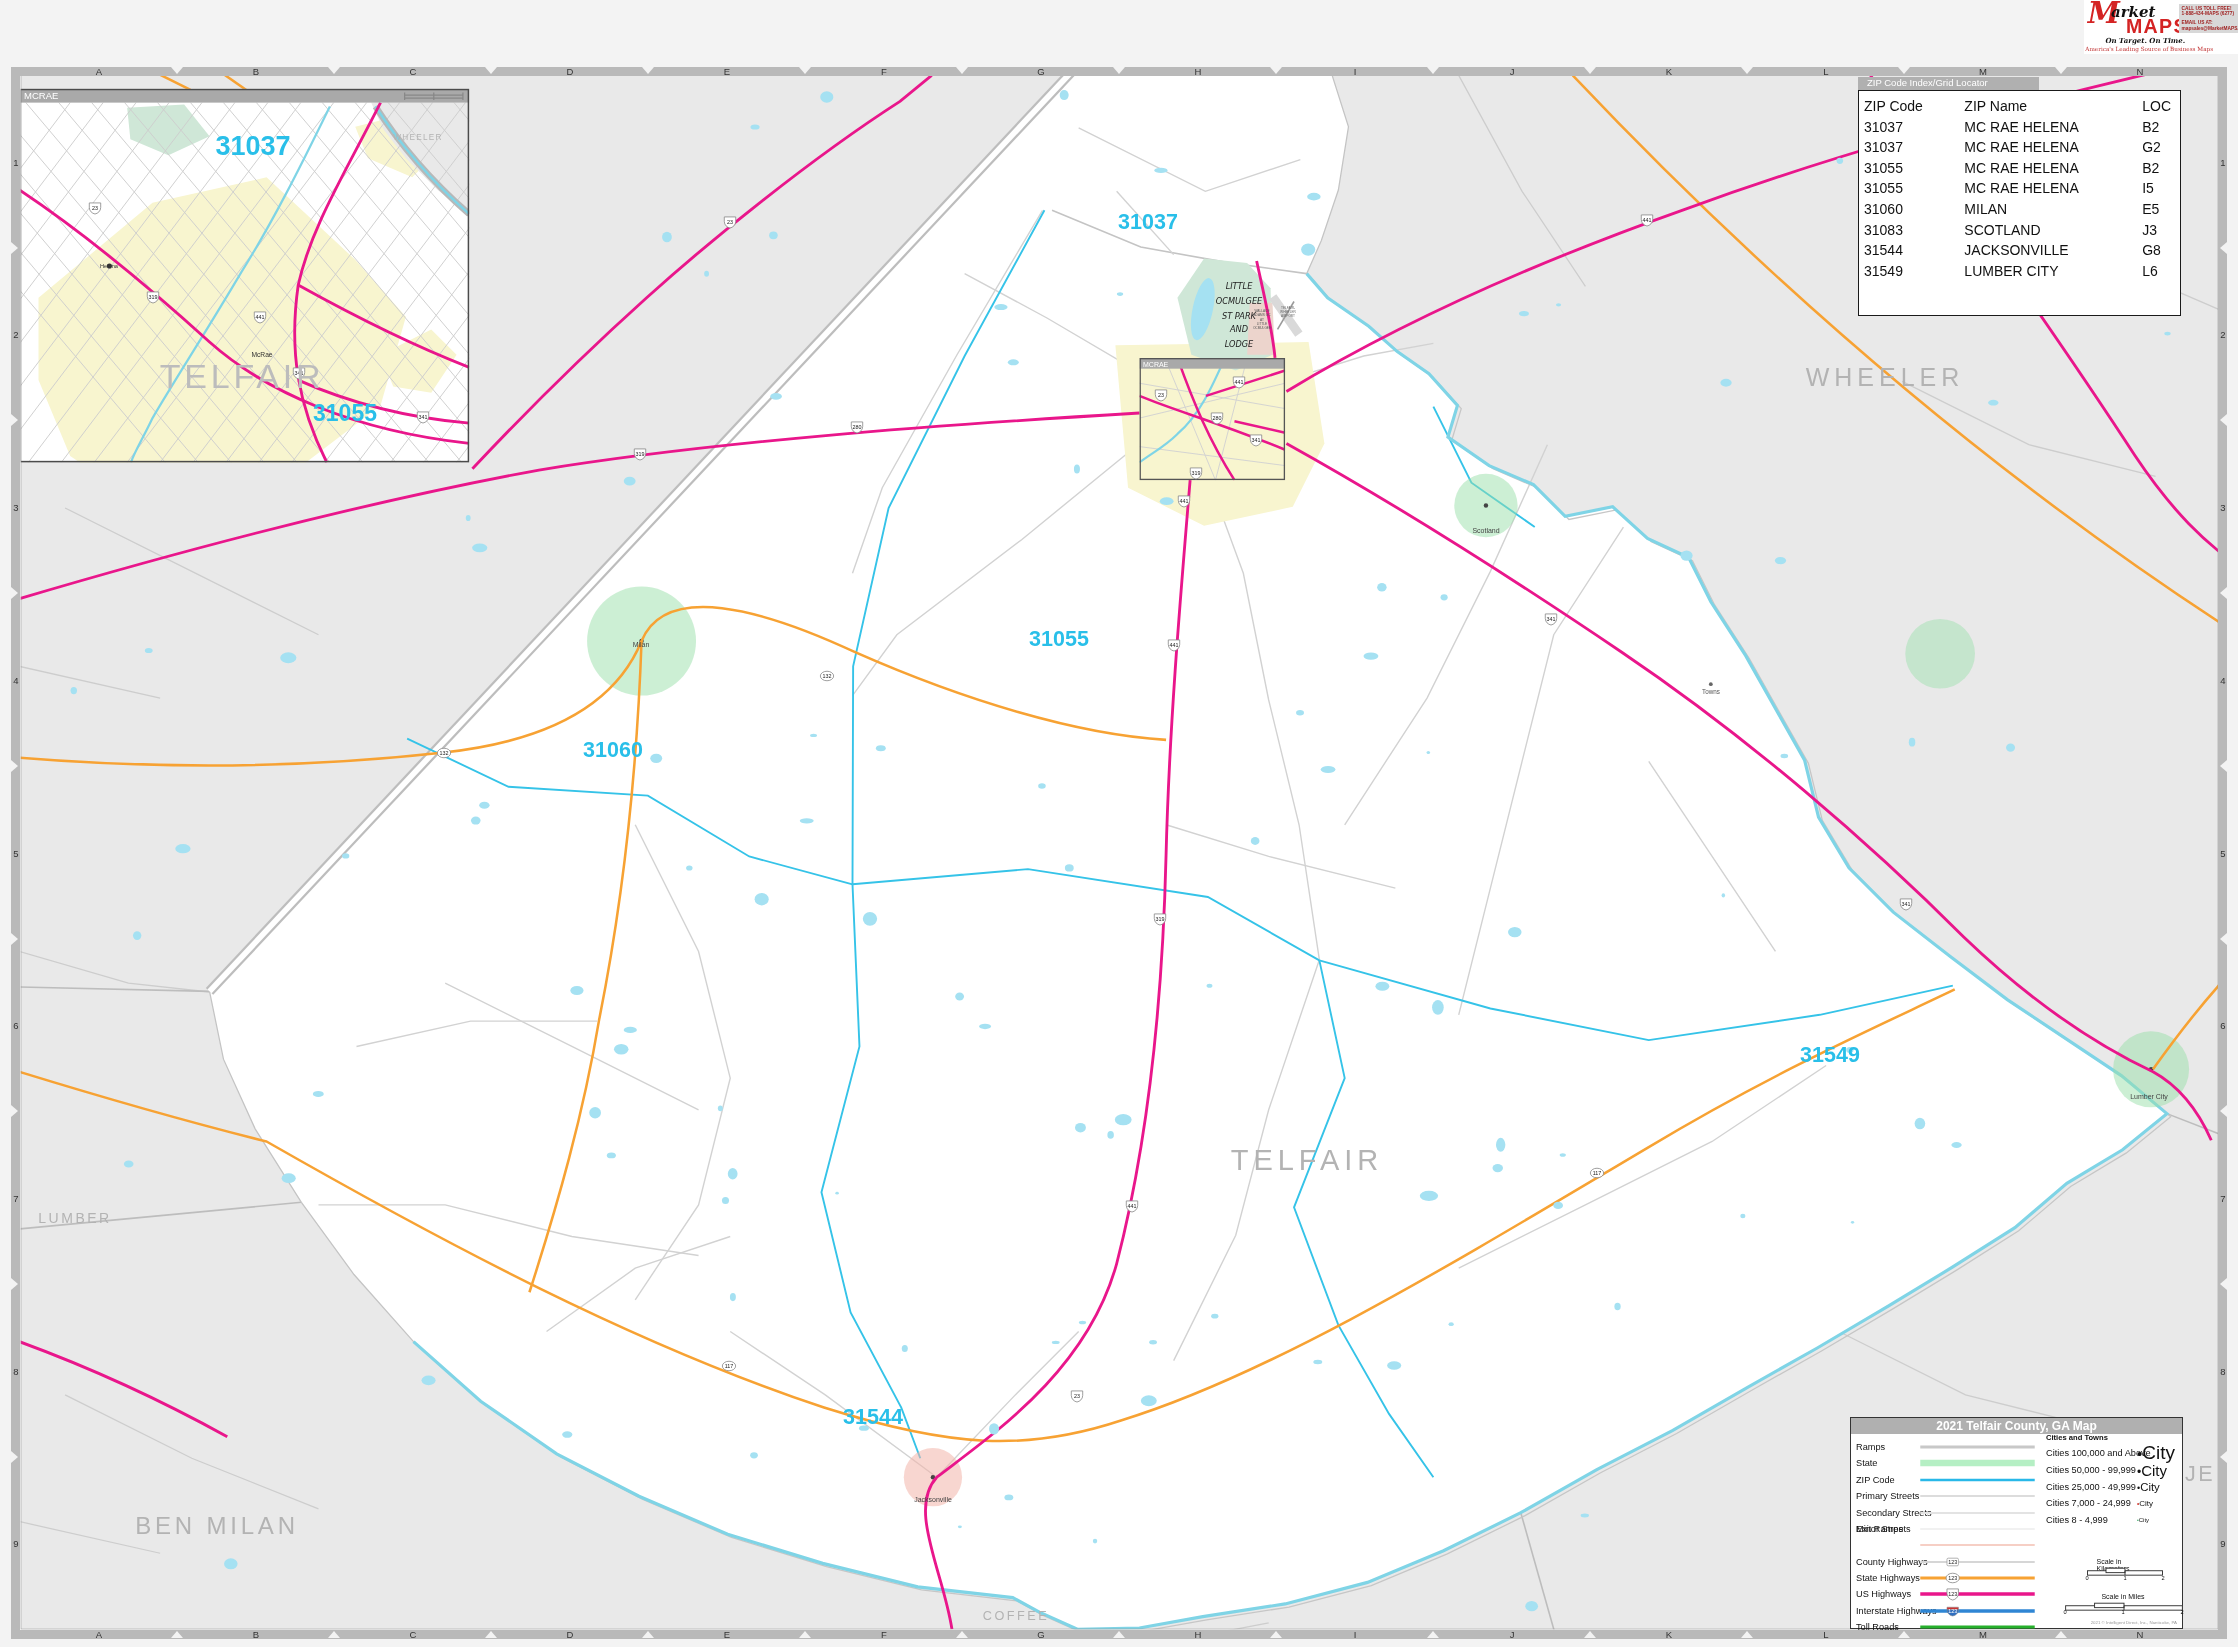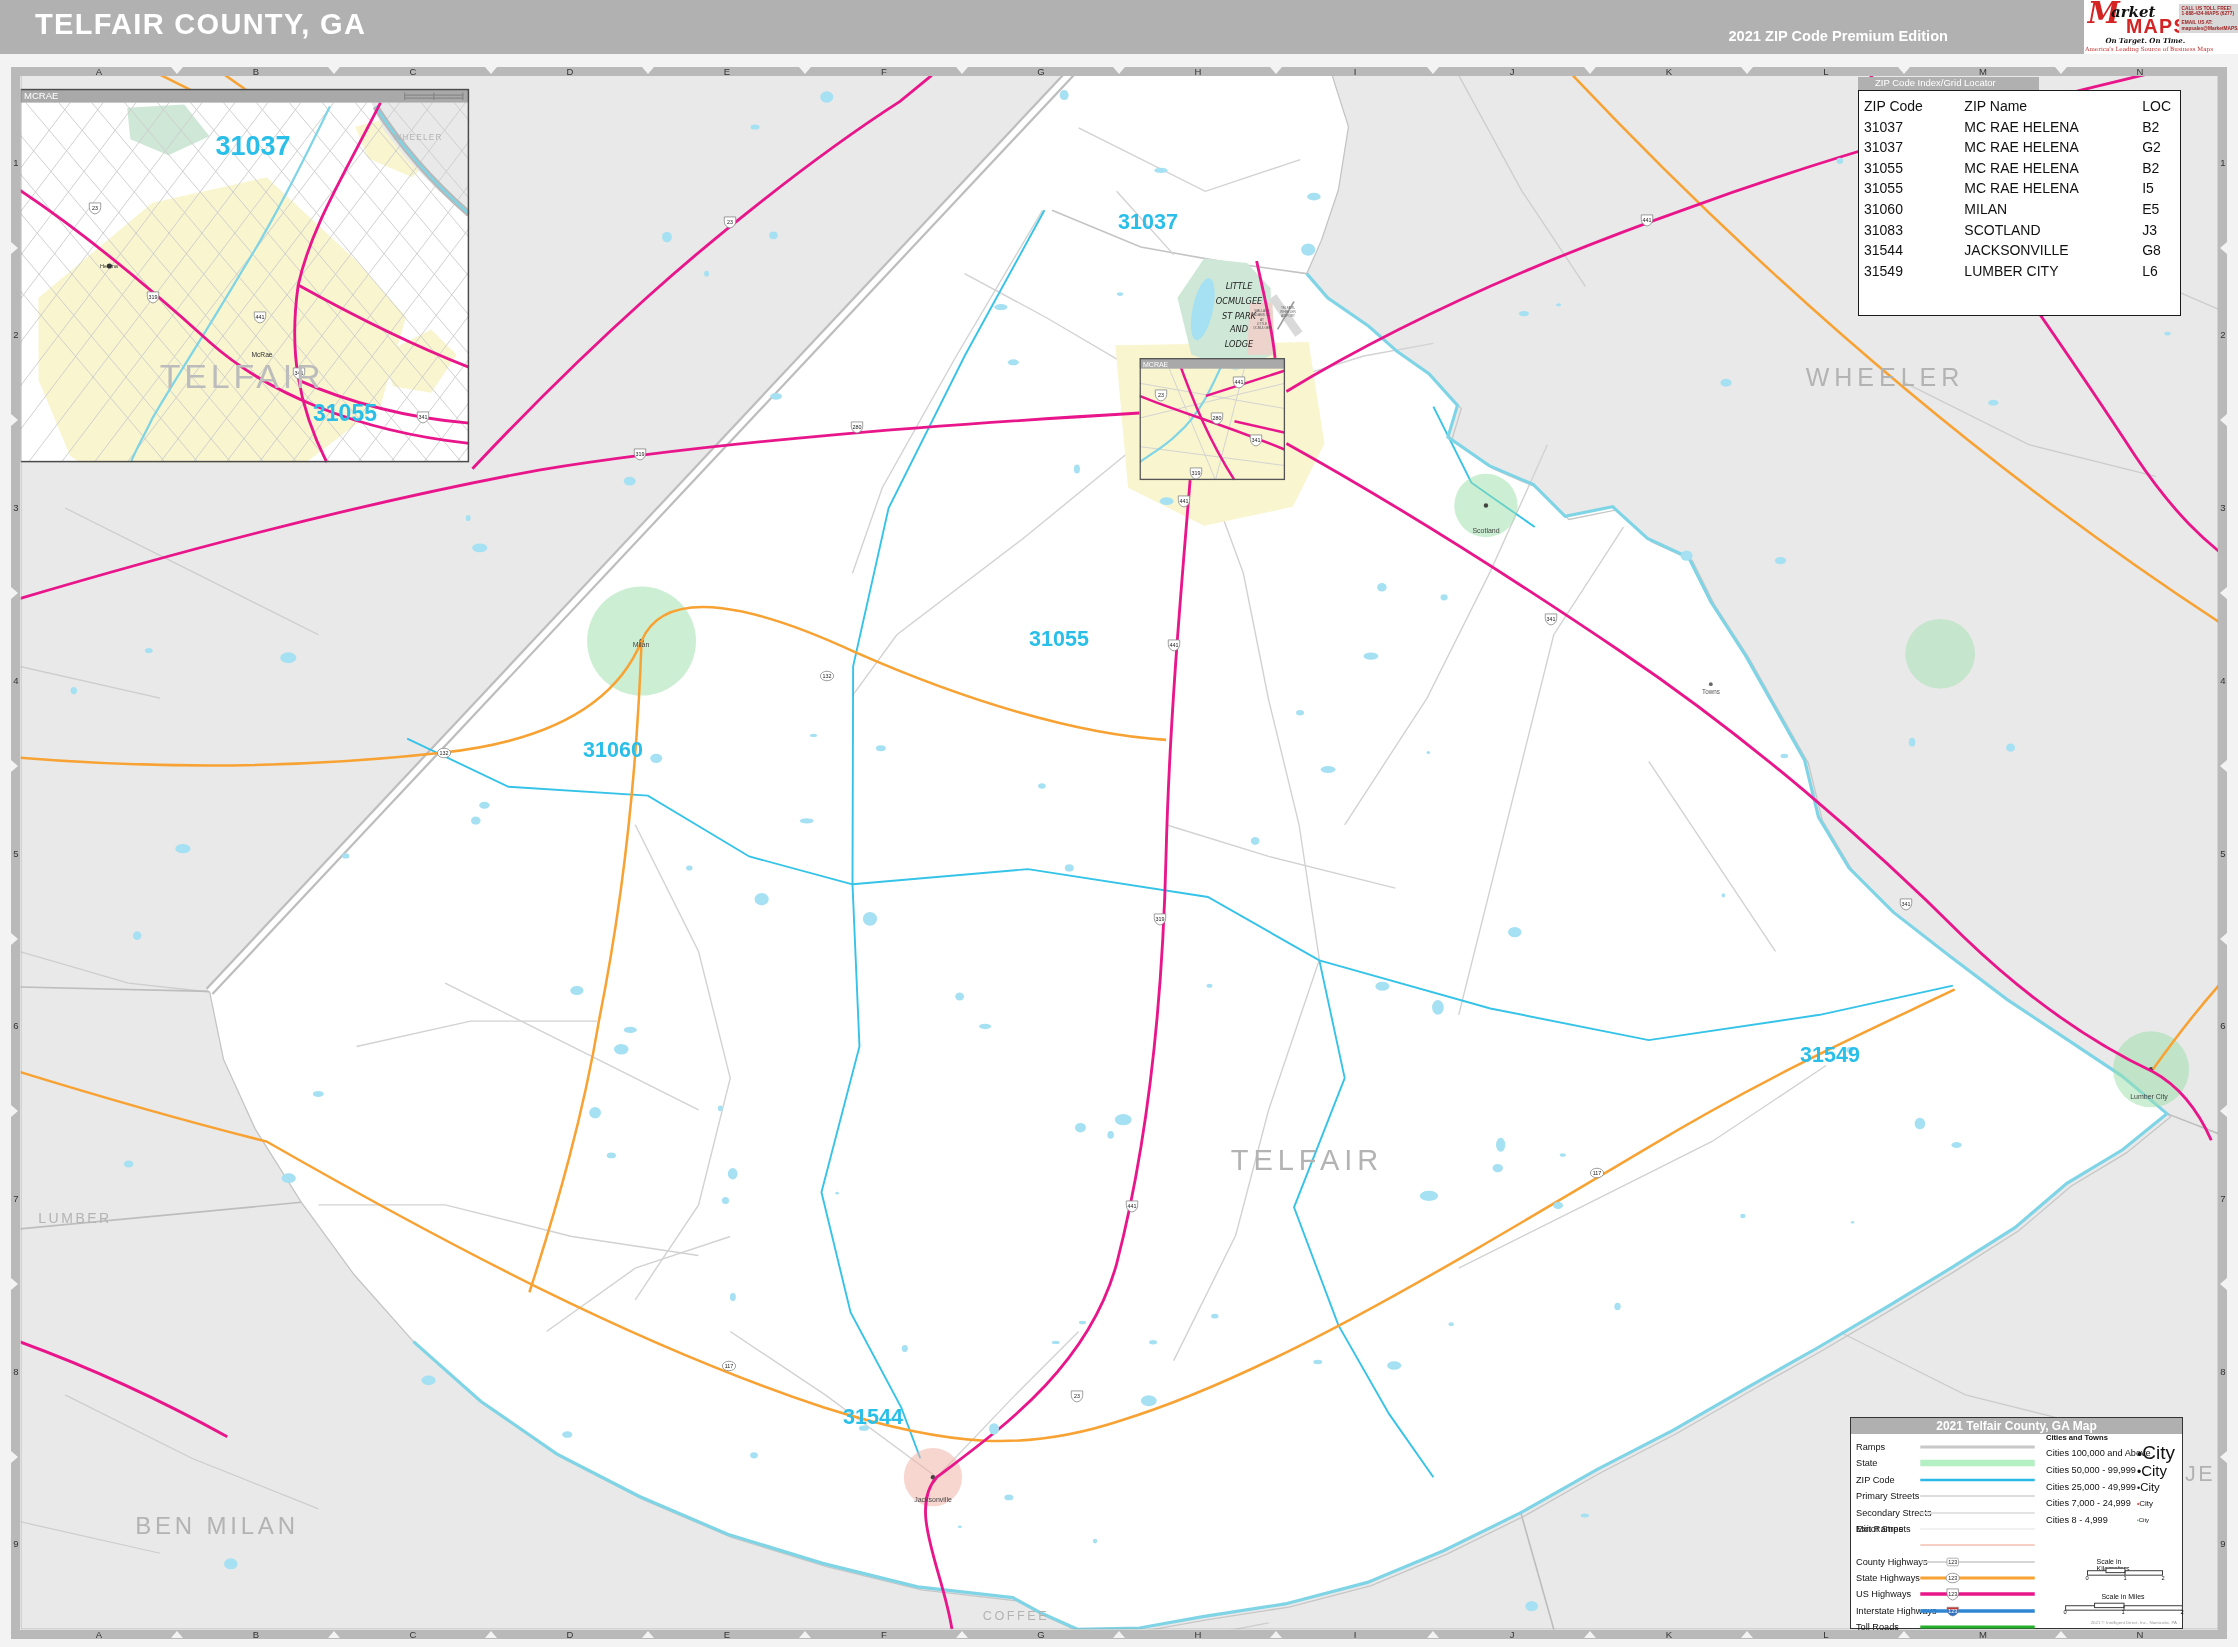--- a/index.html
+++ b/index.html
@@ -17,21 +17,21 @@
   .contact{position:absolute;left:95px;top:3.8px;width:59px;height:29px;background:#d8d8d8;padding:1.9px 0 0 2.5px;box-sizing:border-box;}
   .contact div{font-size:4.8px;font-weight:bold;color:#a02222;line-height:5.7px;}
   .contact .gap{height:3.2px;}
   .bar{position:absolute;background:#b9b9b9;z-index:2;}
   .gletter{position:absolute;transform:translate(-50%,-50%);font-size:9.5px;color:#333;z-index:3;}
   .notch{position:absolute;width:0;height:0;z-index:3;}
   .lblayer{position:absolute;left:0;top:0;width:2239px;height:1647px;z-index:3;pointer-events:none;}
   .lbl{position:absolute;transform:translate(-50%,-50%);white-space:nowrap;font-family:"Liberation Sans",sans-serif;line-height:1;}
   .lbl.left{transform:translate(0,-50%);}
   .zipt{position:absolute;left:1858px;top:77px;z-index:4;}
-  .zipt-bar{width:181px;height:12.7px;background:#b0b0b0;color:#fff;font-size:9.5px;padding-left:17px;line-height:12.7px;box-sizing:border-box;}
+  .zipt-bar{width:181px;height:12.7px;background:#b0b0b0;color:#fff;font-size:9.5px;padding-left:9px;line-height:12.7px;box-sizing:border-box;}
   .zipt-box{position:absolute;left:0;top:12.7px;width:323px;height:226px;background:#fff;border:1.3px solid #1a1a1a;box-sizing:border-box;padding:5px 0 0 5px;}
   .zipt-row{display:flex;font-size:14px;color:#111;height:20.6px;align-items:center;}
   .zipt-row span:nth-child(1){width:101px;}
   .zipt-row span:nth-child(2){width:179px;}
   .zipt-row span:nth-child(3){width:38px;}
   .legend{position:absolute;left:1850px;top:1417px;width:333px;height:212px;background:#fff;border:1px solid #333;box-sizing:border-box;z-index:4;}
   .legend-bar{position:absolute;left:0;top:0;width:100%;height:16px;background:#b0b0b0;color:#fff;
               font-size:12px;font-weight:bold;text-align:center;line-height:16px;}
   .lg-item{position:absolute;transform:translate(0,-50%);}
   .lg-label{font-size:9.2px;color:#111;}
@@ -469,24 +469,20 @@
       <div class="notch" style="left:11.4px;top:933px;border-top:6.3px solid transparent;border-bottom:6.3px solid transparent;border-left:7.6px solid #f3f3f3"></div>
       <div class="notch" style="left:2220px;top:933px;border-top:6.3px solid transparent;border-bottom:6.3px solid transparent;border-right:7.6px solid #f3f3f3"></div>
       <div class="notch" style="left:11.4px;top:1105px;border-top:6.3px solid transparent;border-bottom:6.3px solid transparent;border-left:7.6px solid #f3f3f3"></div>
       <div class="notch" style="left:2220px;top:1105px;border-top:6.3px solid transparent;border-bottom:6.3px solid transparent;border-right:7.6px solid #f3f3f3"></div>
       <div class="notch" style="left:11.4px;top:1278px;border-top:6.3px solid transparent;border-bottom:6.3px solid transparent;border-left:7.6px solid #f3f3f3"></div>
       <div class="notch" style="left:2220px;top:1278px;border-top:6.3px solid transparent;border-bottom:6.3px solid transparent;border-right:7.6px solid #f3f3f3"></div>
       <div class="notch" style="left:11.4px;top:1451px;border-top:6.3px solid transparent;border-bottom:6.3px solid transparent;border-left:7.6px solid #f3f3f3"></div>
       <div class="notch" style="left:2220px;top:1451px;border-top:6.3px solid transparent;border-bottom:6.3px solid transparent;border-right:7.6px solid #f3f3f3"></div>
     </div>
 
-  <div class="hdr">
-    <div class="hdr-title">TELFAIR COUNTY, GA</div>
-    <div class="hdr-edition">2021 ZIP Code Premium Edition</div>
-  </div>
   <div class="logo-box">
     <span class="logo-m">M</span>
     <span class="logo-arket">arket</span>
     <span class="logo-maps">MAPS</span>
     <span class="logo-tag">On Target.  On Time.</span>
     <span class="logo-sub">America's Leading Source of Business Maps</span>
     <div class="contact">
       <div>CALL US TOLL FREE!</div>
       <div>1-888-434-MAPS (6277)</div>
       <div class="gap"></div>

